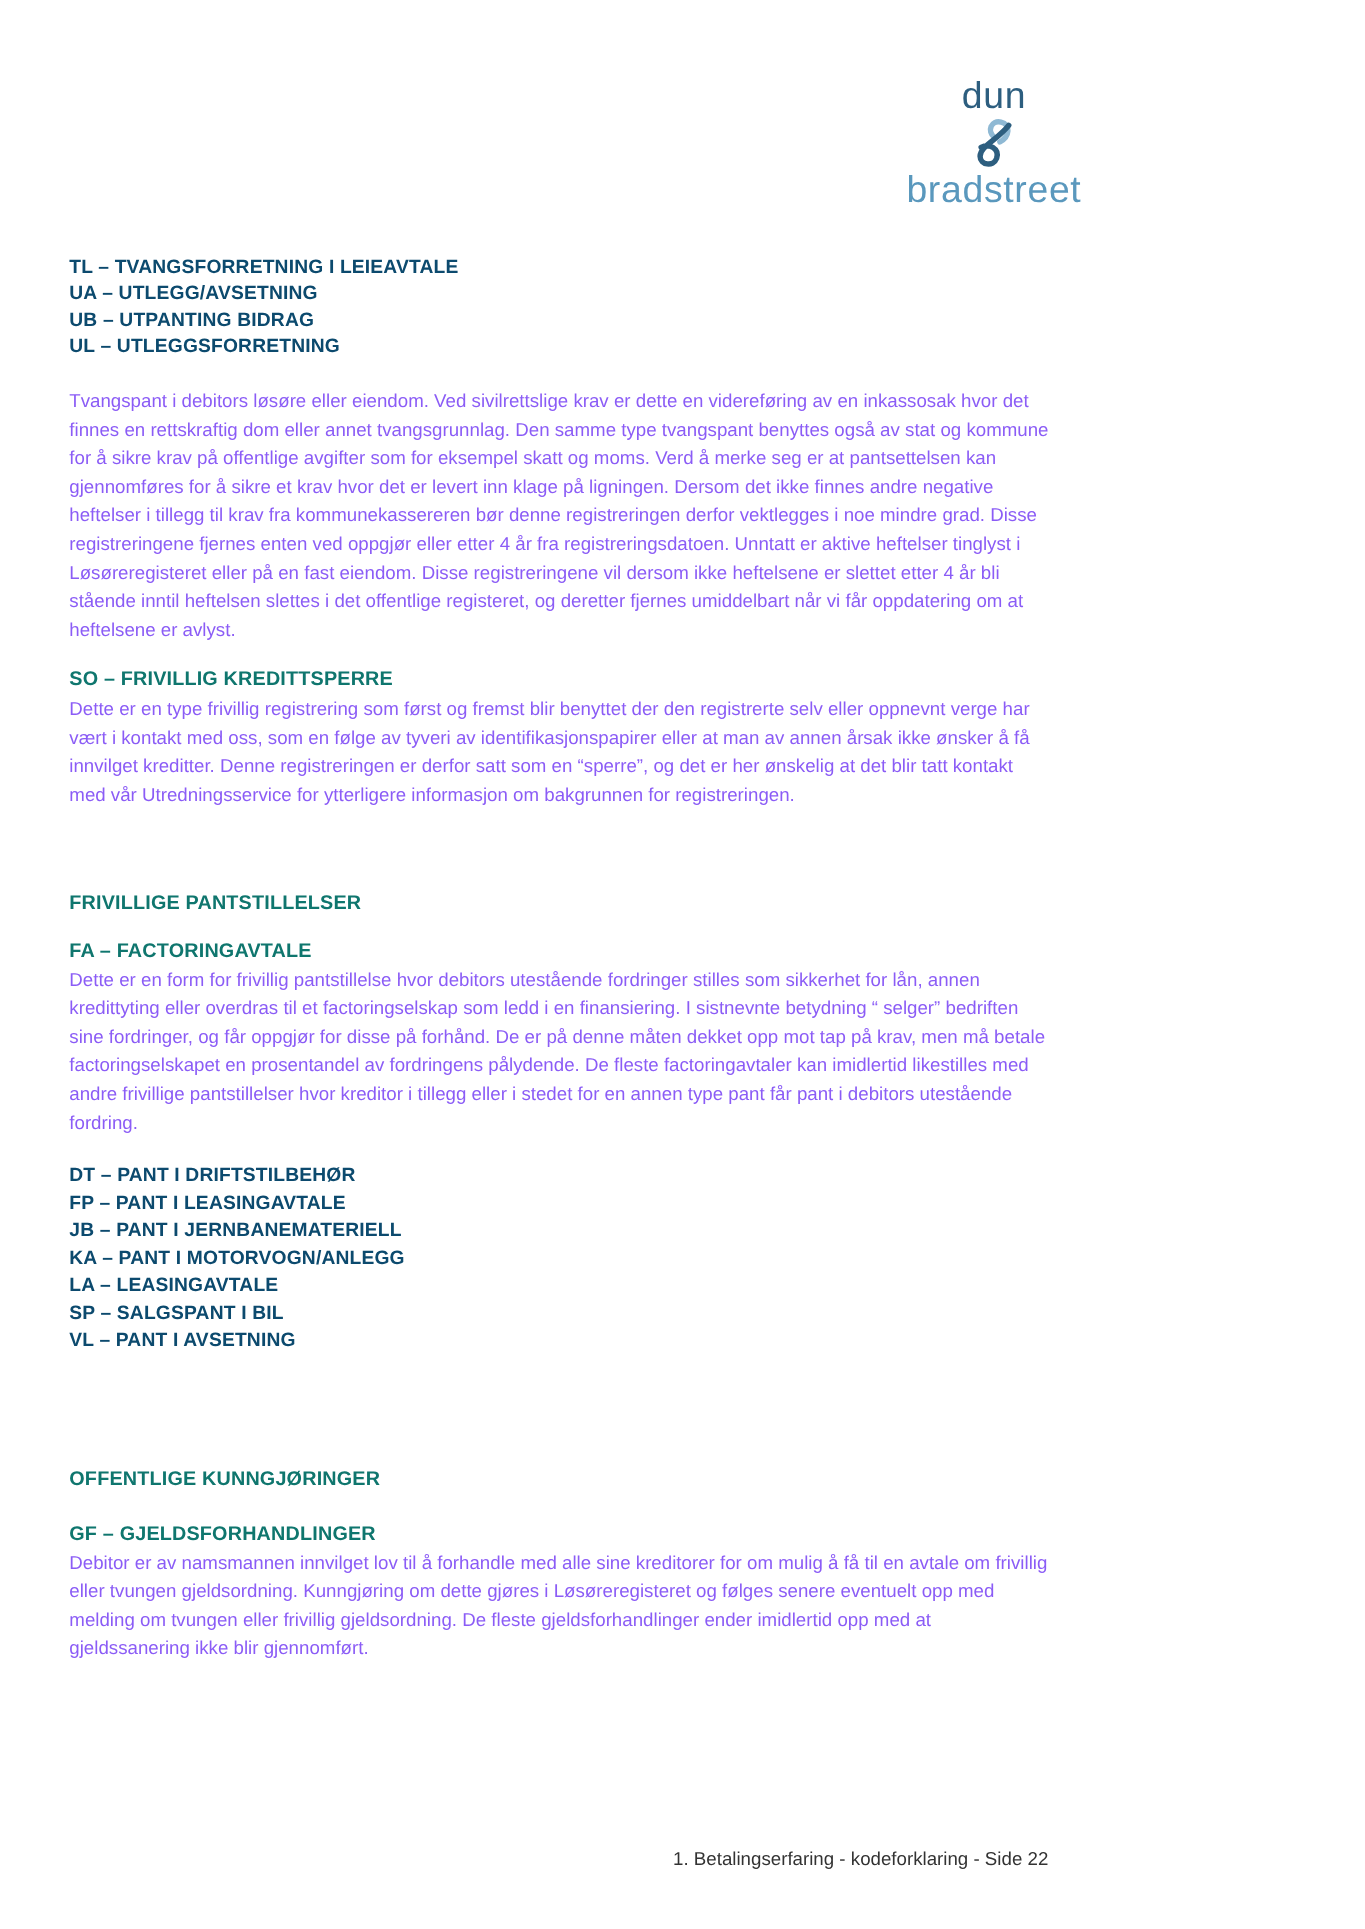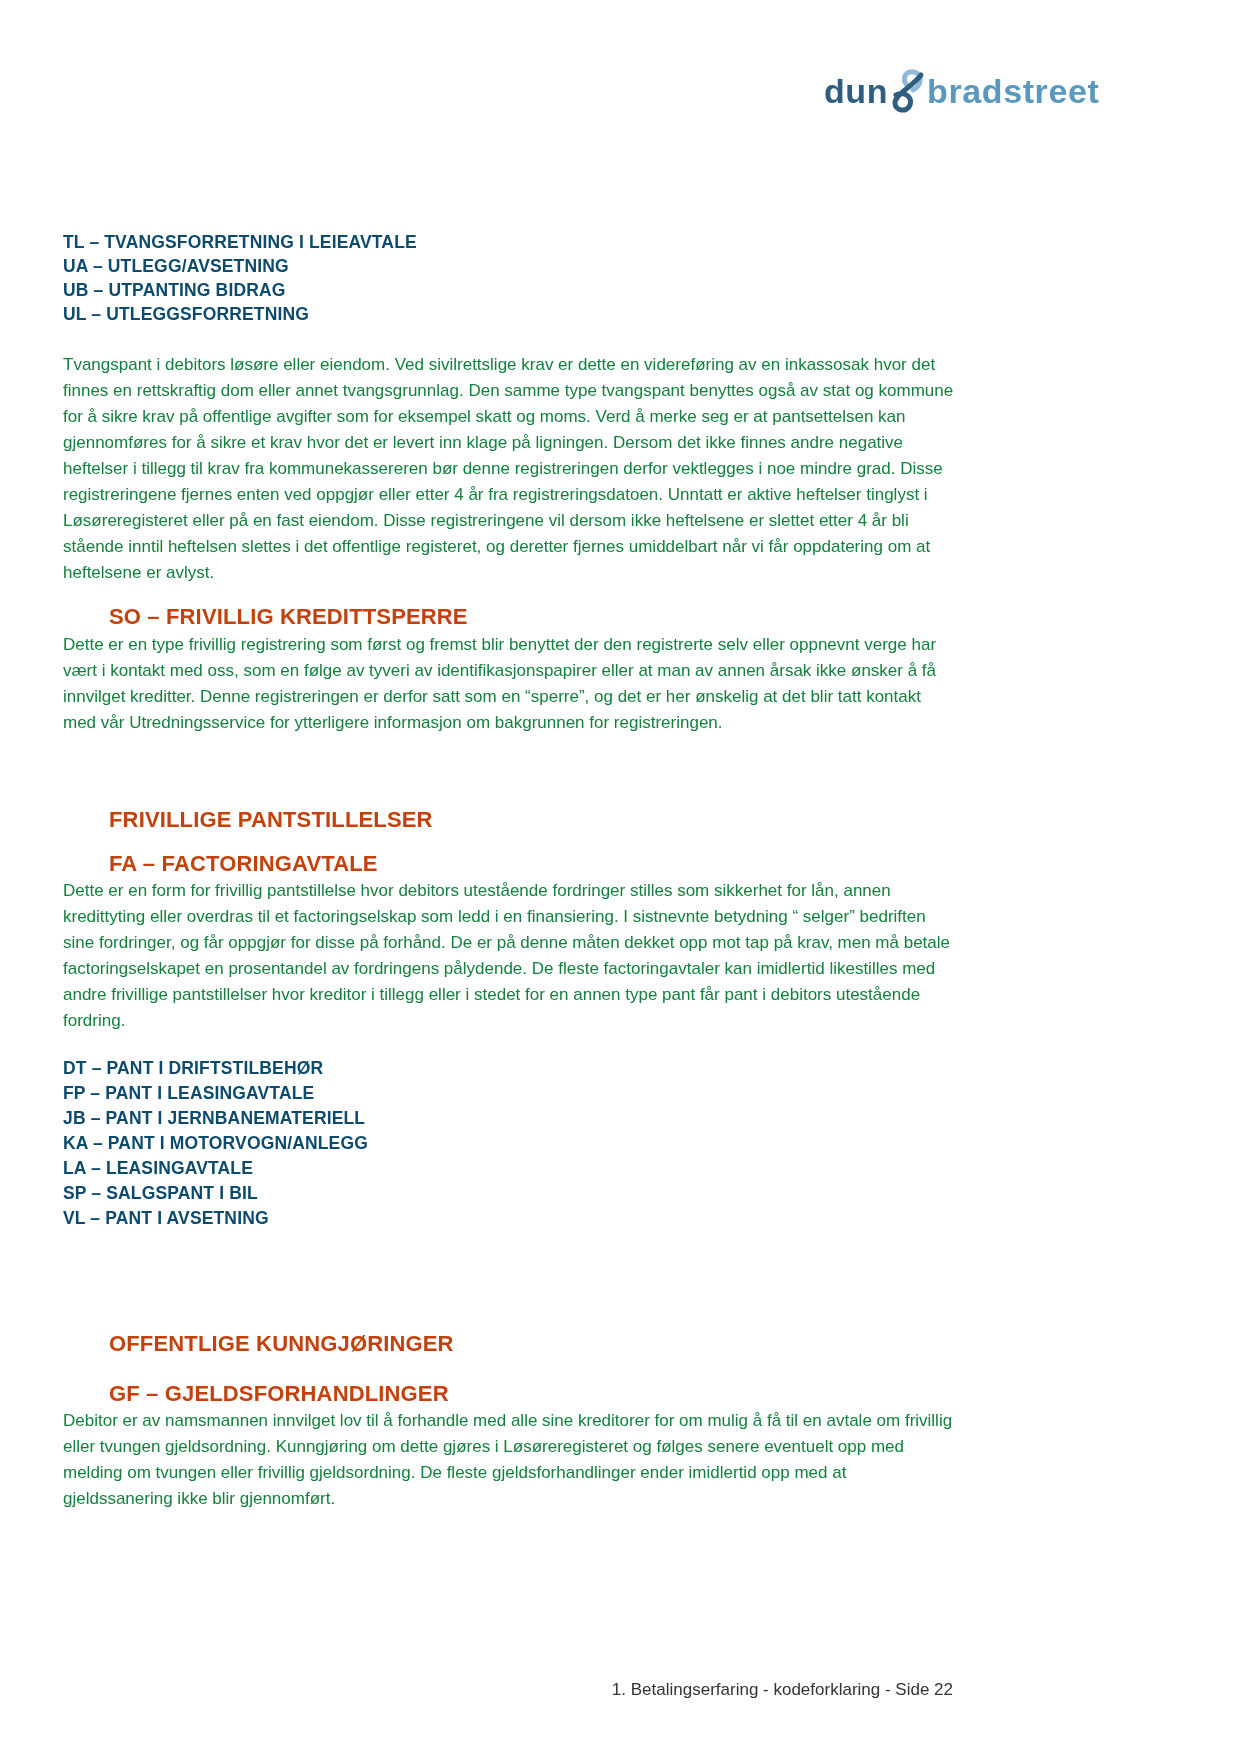--- a/index.html
+++ b/index.html
@@ -17,40 +17,40 @@
   .code-line {
     font-weight: 700;
     font-size: 17.5px;
     line-height: 24px;
     color: #0c4a6e;
     letter-spacing: 0.15px;
   }
   .body-text {
     font-size: 17px;
     line-height: 26px;
-    color: #15803d;
+    color: #8b5cf6;
   }
   .sec-heading {
     font-weight: 700;
-    font-size: 22px;
+    font-size: 18px;
     line-height: 22px;
-    color: #c2410c;
+    color: #0f766e;
     letter-spacing: 0.15px;
-    margin-left: 46px;
   }
   .logo {
     position: absolute;
     left: 824px;
     top: 68px;
     display: flex;
     align-items: center;
     font-size: 34px;
-    font-weight: 700;
+    font-weight: 400;
     letter-spacing: 0.6px;
     white-space: nowrap;
+    flex-direction: column;
   }
   .logo .word-dark  { color: #2d5e7f; }
   .logo .word-light { color: #5a98bd; }
   .logo svg { margin: 0 1px; }
   .footer {
     position: absolute;
     left: 63px;
     top: 1680px;
     width: 890px;
     text-align: right;

